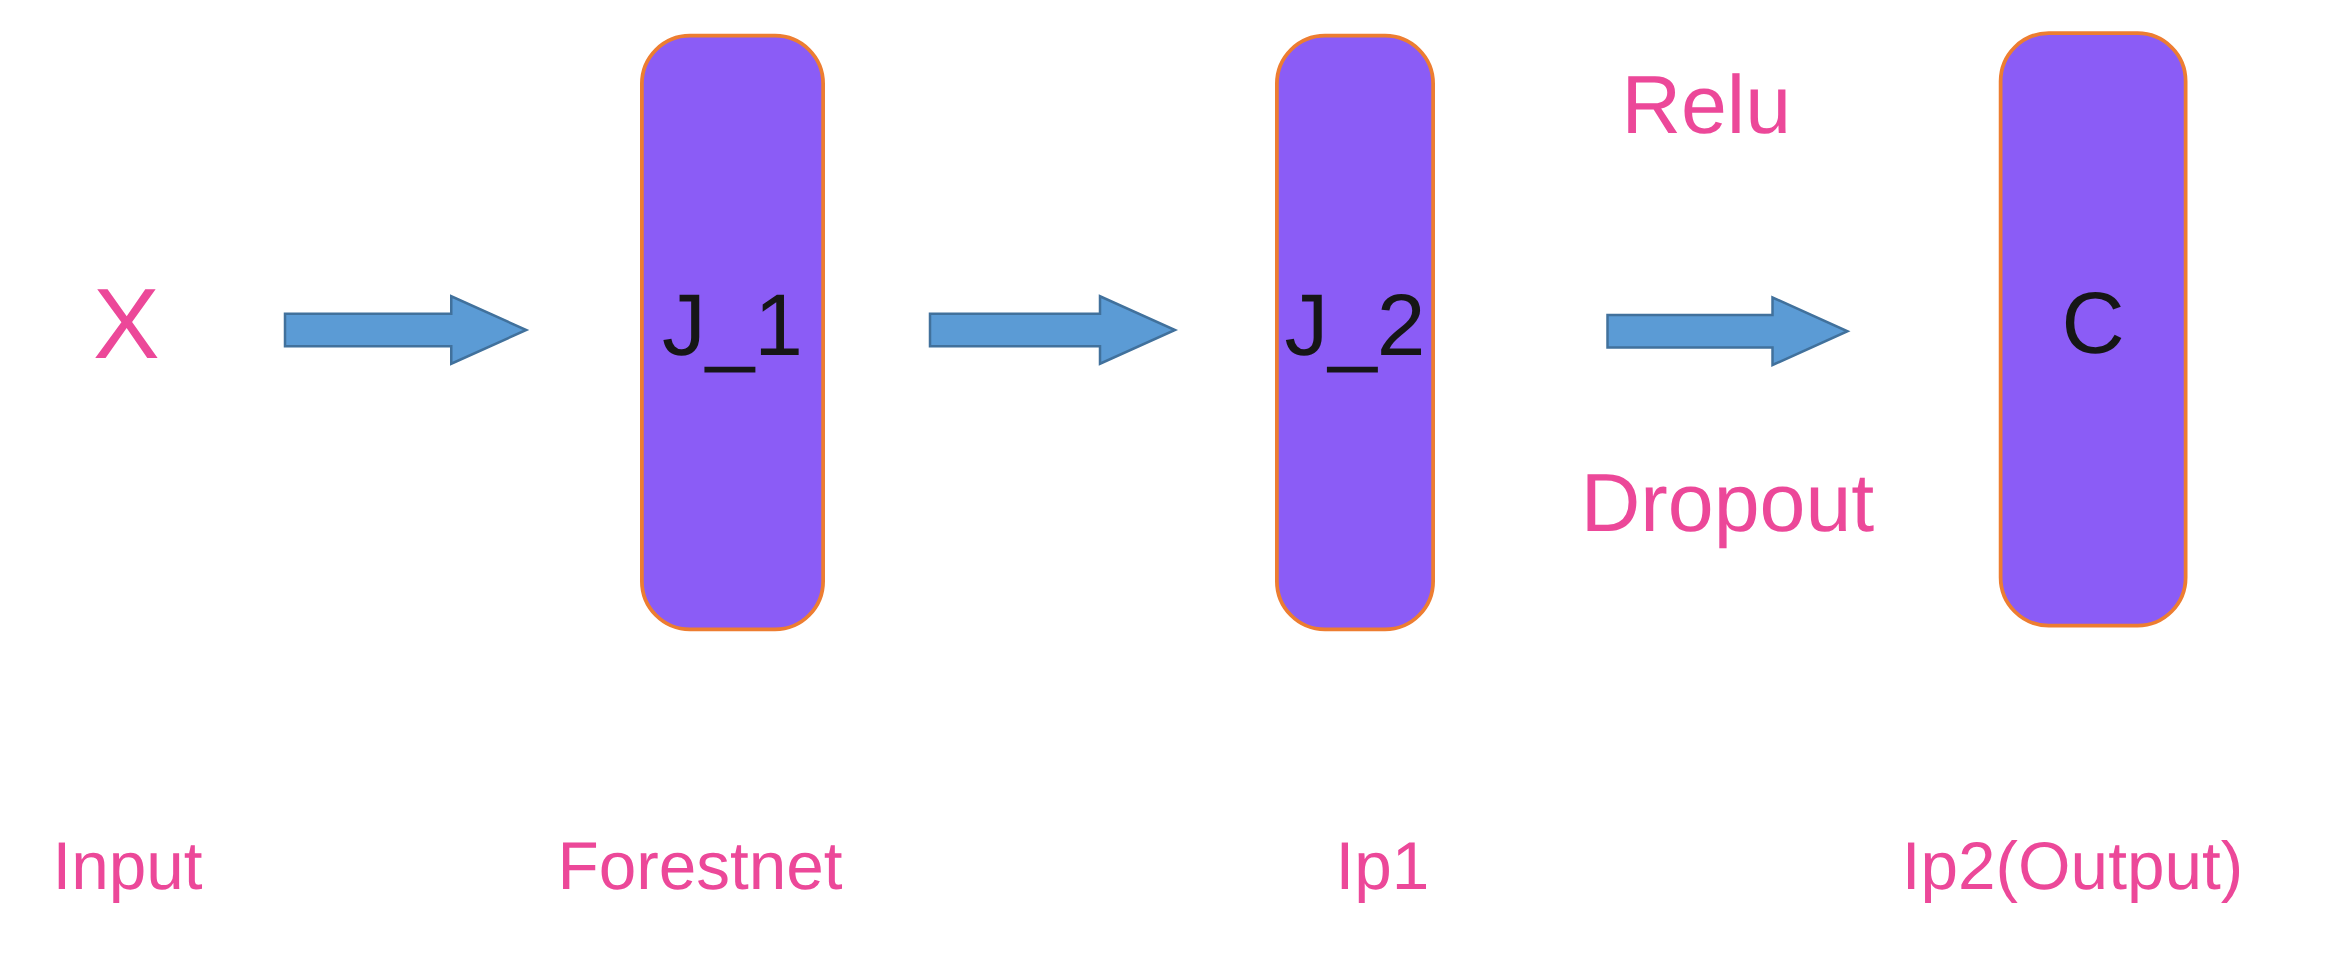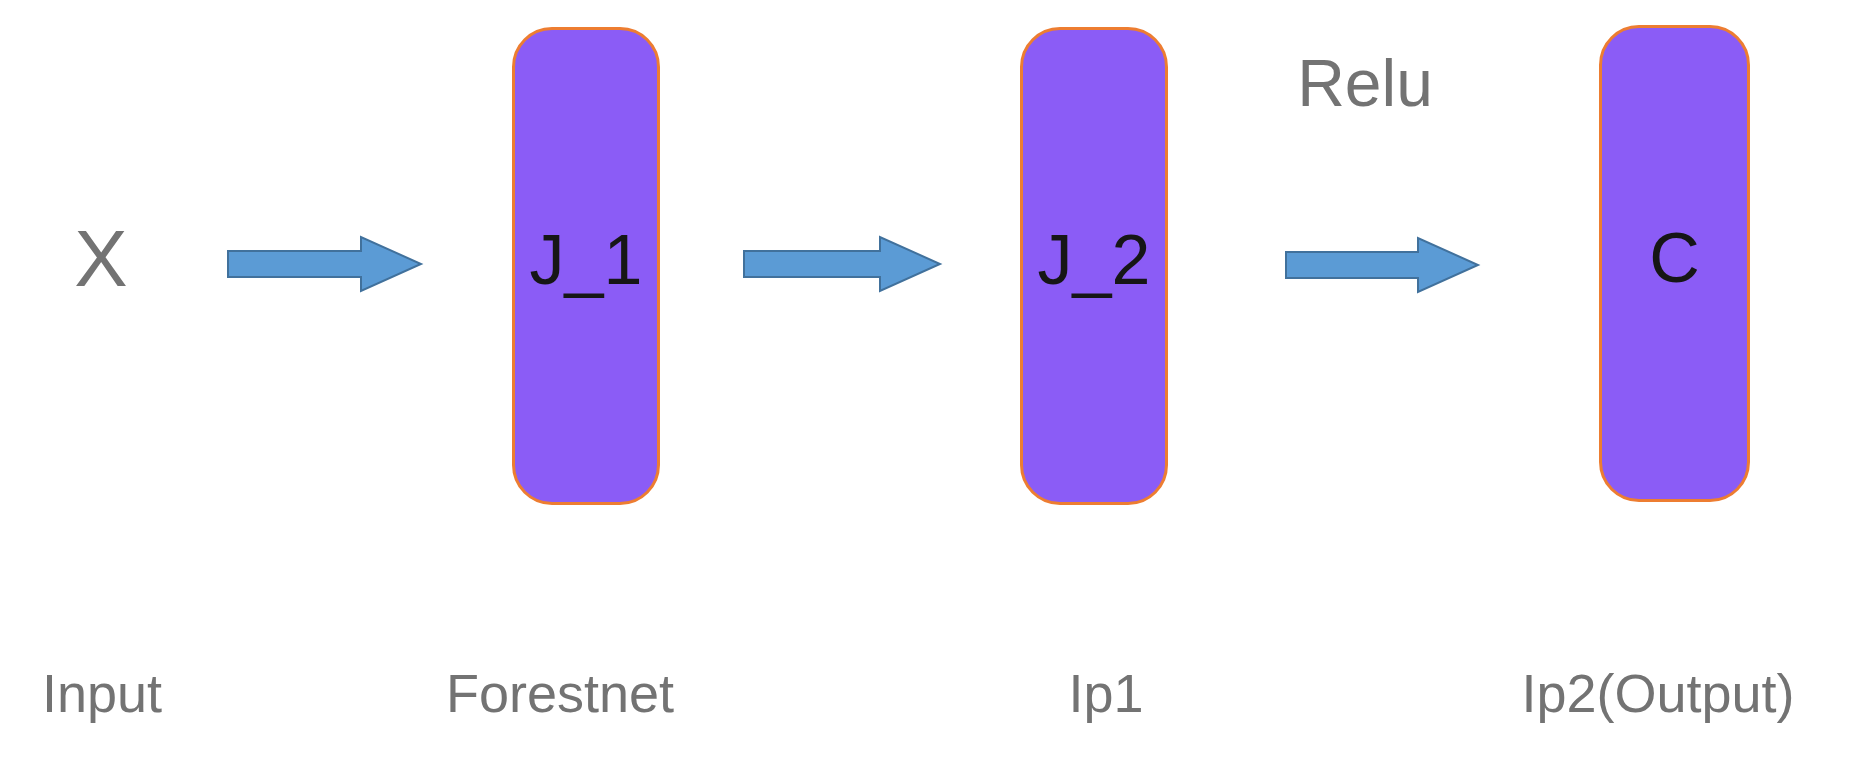--- a/index.html
+++ b/index.html
@@ -6,21 +6,21 @@
   .stage{
     position:relative;
     width:1866px;height:768px;
     background:#ffffff;
     font-family:"Liberation Sans","DejaVu Sans",sans-serif;
     color:#161616;
     overflow:hidden;
   }
   .abs{position:absolute;}
   .ctr{transform:translate(-50%,-50%);white-space:nowrap;}
-  .txt{color:#737373;font-weight:400;}
+  .txt{color:#ec4899;font-weight:400;}
   .node{
     position:absolute;
     border:3px solid #ED7D31;
     border-radius:40px;
     background:#8b5cf6;
     box-sizing:border-box;
     display:flex;align-items:center;justify-content:center;
   }
   .node .label{font-size:70px;color:#161616;transform:translateY(-6px);}
   .x-label{font-size:80px;}
@@ -40,30 +40,31 @@
   </svg>
 
   <div class="node" style="left:512px;top:27px;width:148px;height:478px;">
     <span class="label">J_1</span>
   </div>
 
   <svg class="arrow-svg" style="left:743px;top:234px;" width="199" height="60" viewBox="0 0 199 60">
     <polygon points="1,17 137,17 137,3 197,30 137,57 137,43 1,43" fill="#5B9BD5" stroke="#41719C" stroke-width="2" stroke-linejoin="miter"></polygon>
   </svg>
 
-  <div class="node" style="left:1020px;top:27px;width:148px;height:478px;">
+  <div class="node" style="left:1020px;top:27px;width:128px;height:478px;">
     <span class="label">J_2</span>
   </div>
 
   <div class="abs ctr txt relu-label" style="left:1365px;top:83px;">Relu</div>
 
   <svg class="arrow-svg" style="left:1285px;top:235px;" width="195" height="60" viewBox="0 0 195 60">
     <polygon points="1,17 133,17 133,3 193,30 133,57 133,43 1,43" fill="#5B9BD5" stroke="#41719C" stroke-width="2" stroke-linejoin="miter"></polygon>
   </svg>
 
+  <div class="abs ctr txt dropout-label" style="left:1382px;top:402px;">Dropout</div>
 
   <div class="node" style="left:1599px;top:25px;width:151px;height:477px;">
     <span class="label">C</span>
   </div>
 
   <div class="abs ctr txt layer-label" style="left:102px;top:693px;">Input</div>
 
   <div class="abs ctr txt layer-label" style="left:560px;top:693px;">Forestnet</div>
 
   <div class="abs ctr txt layer-label" style="left:1106px;top:693px;">Ip1</div>

